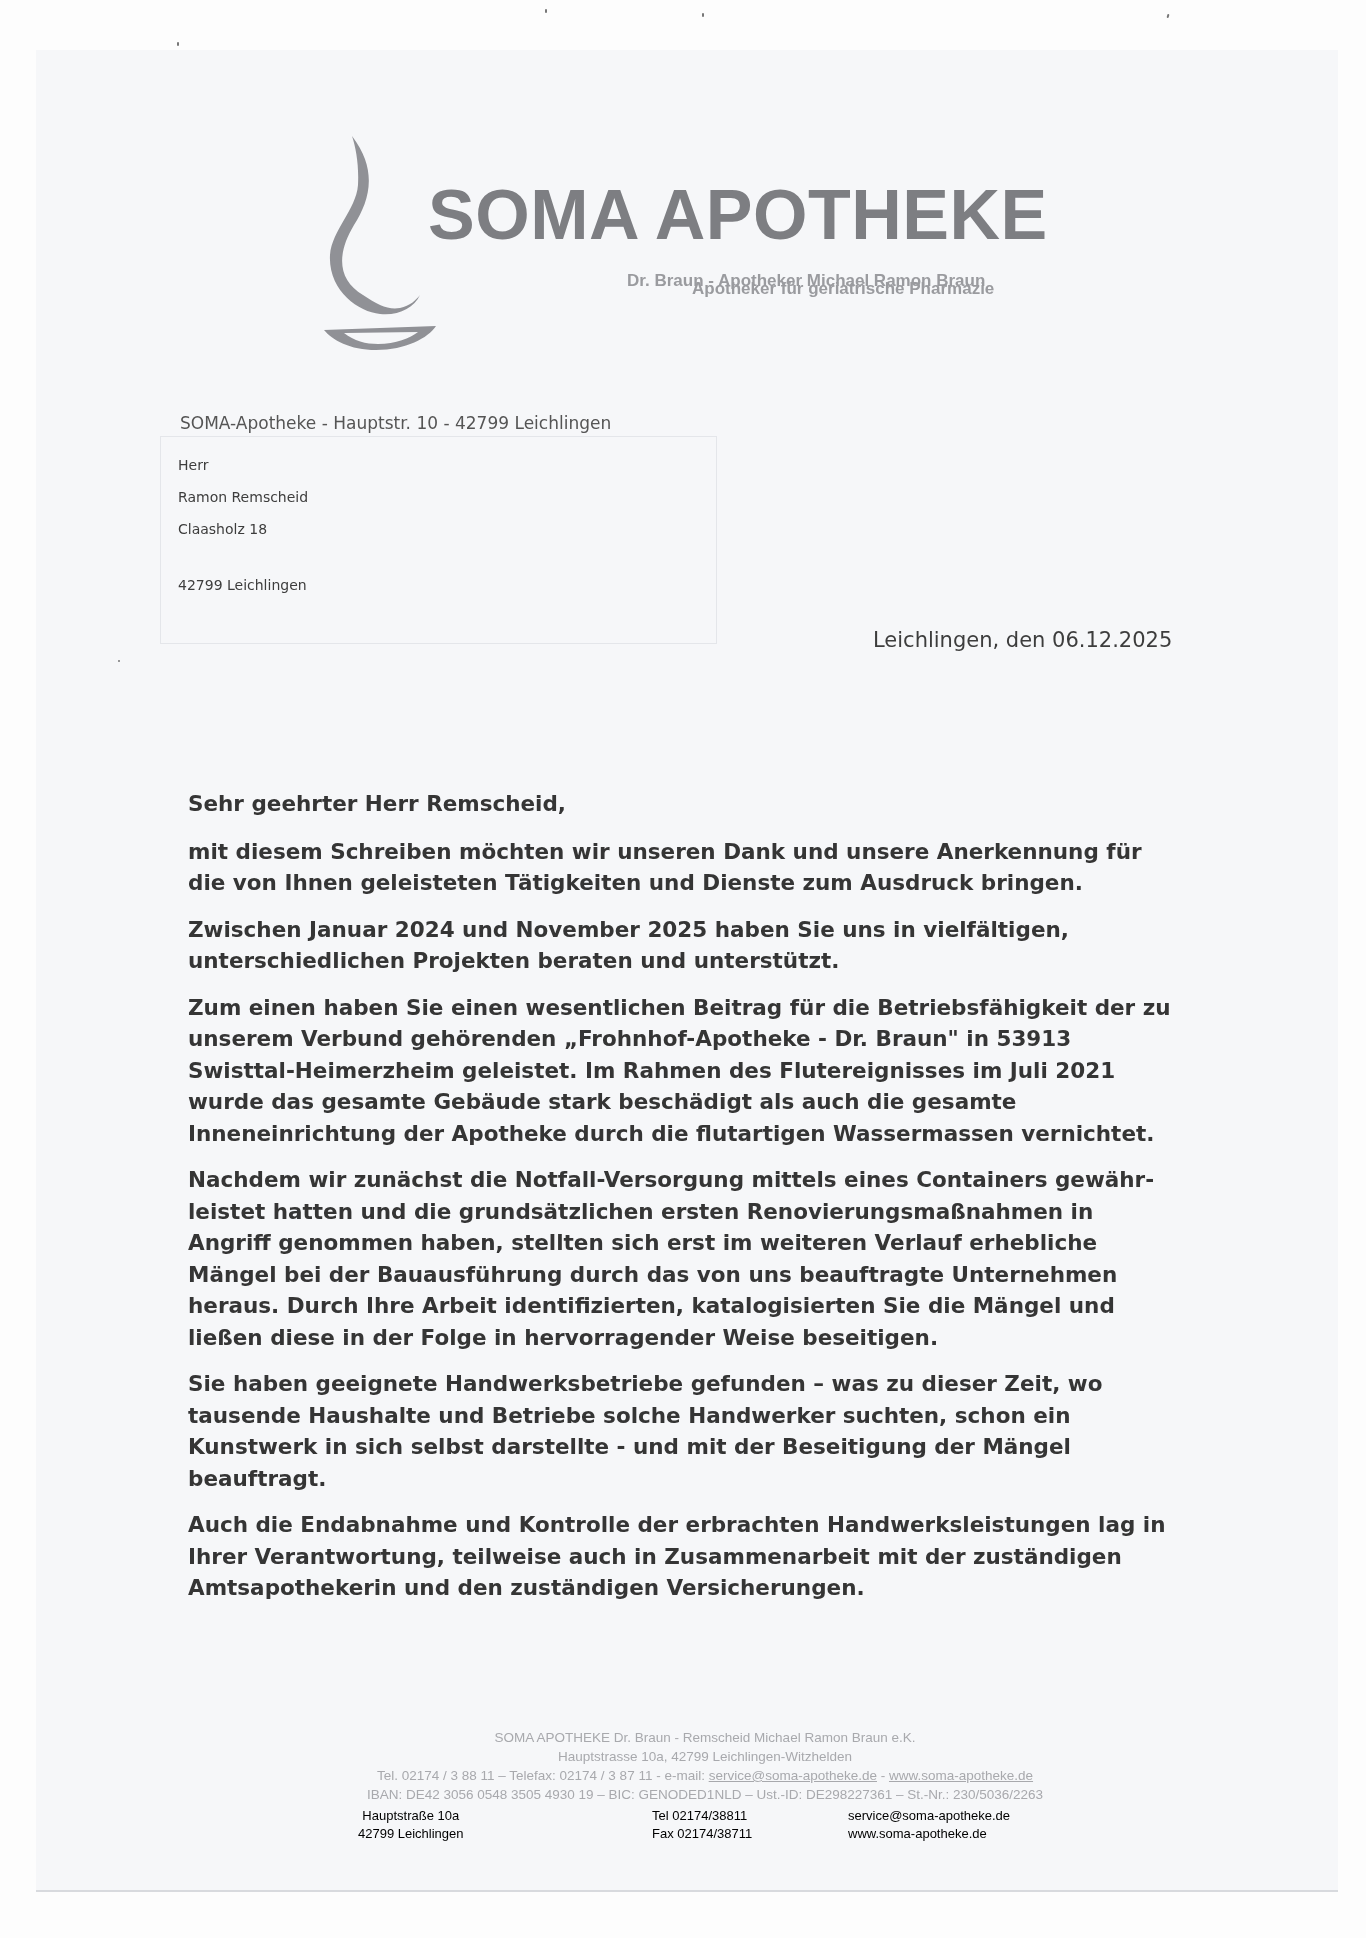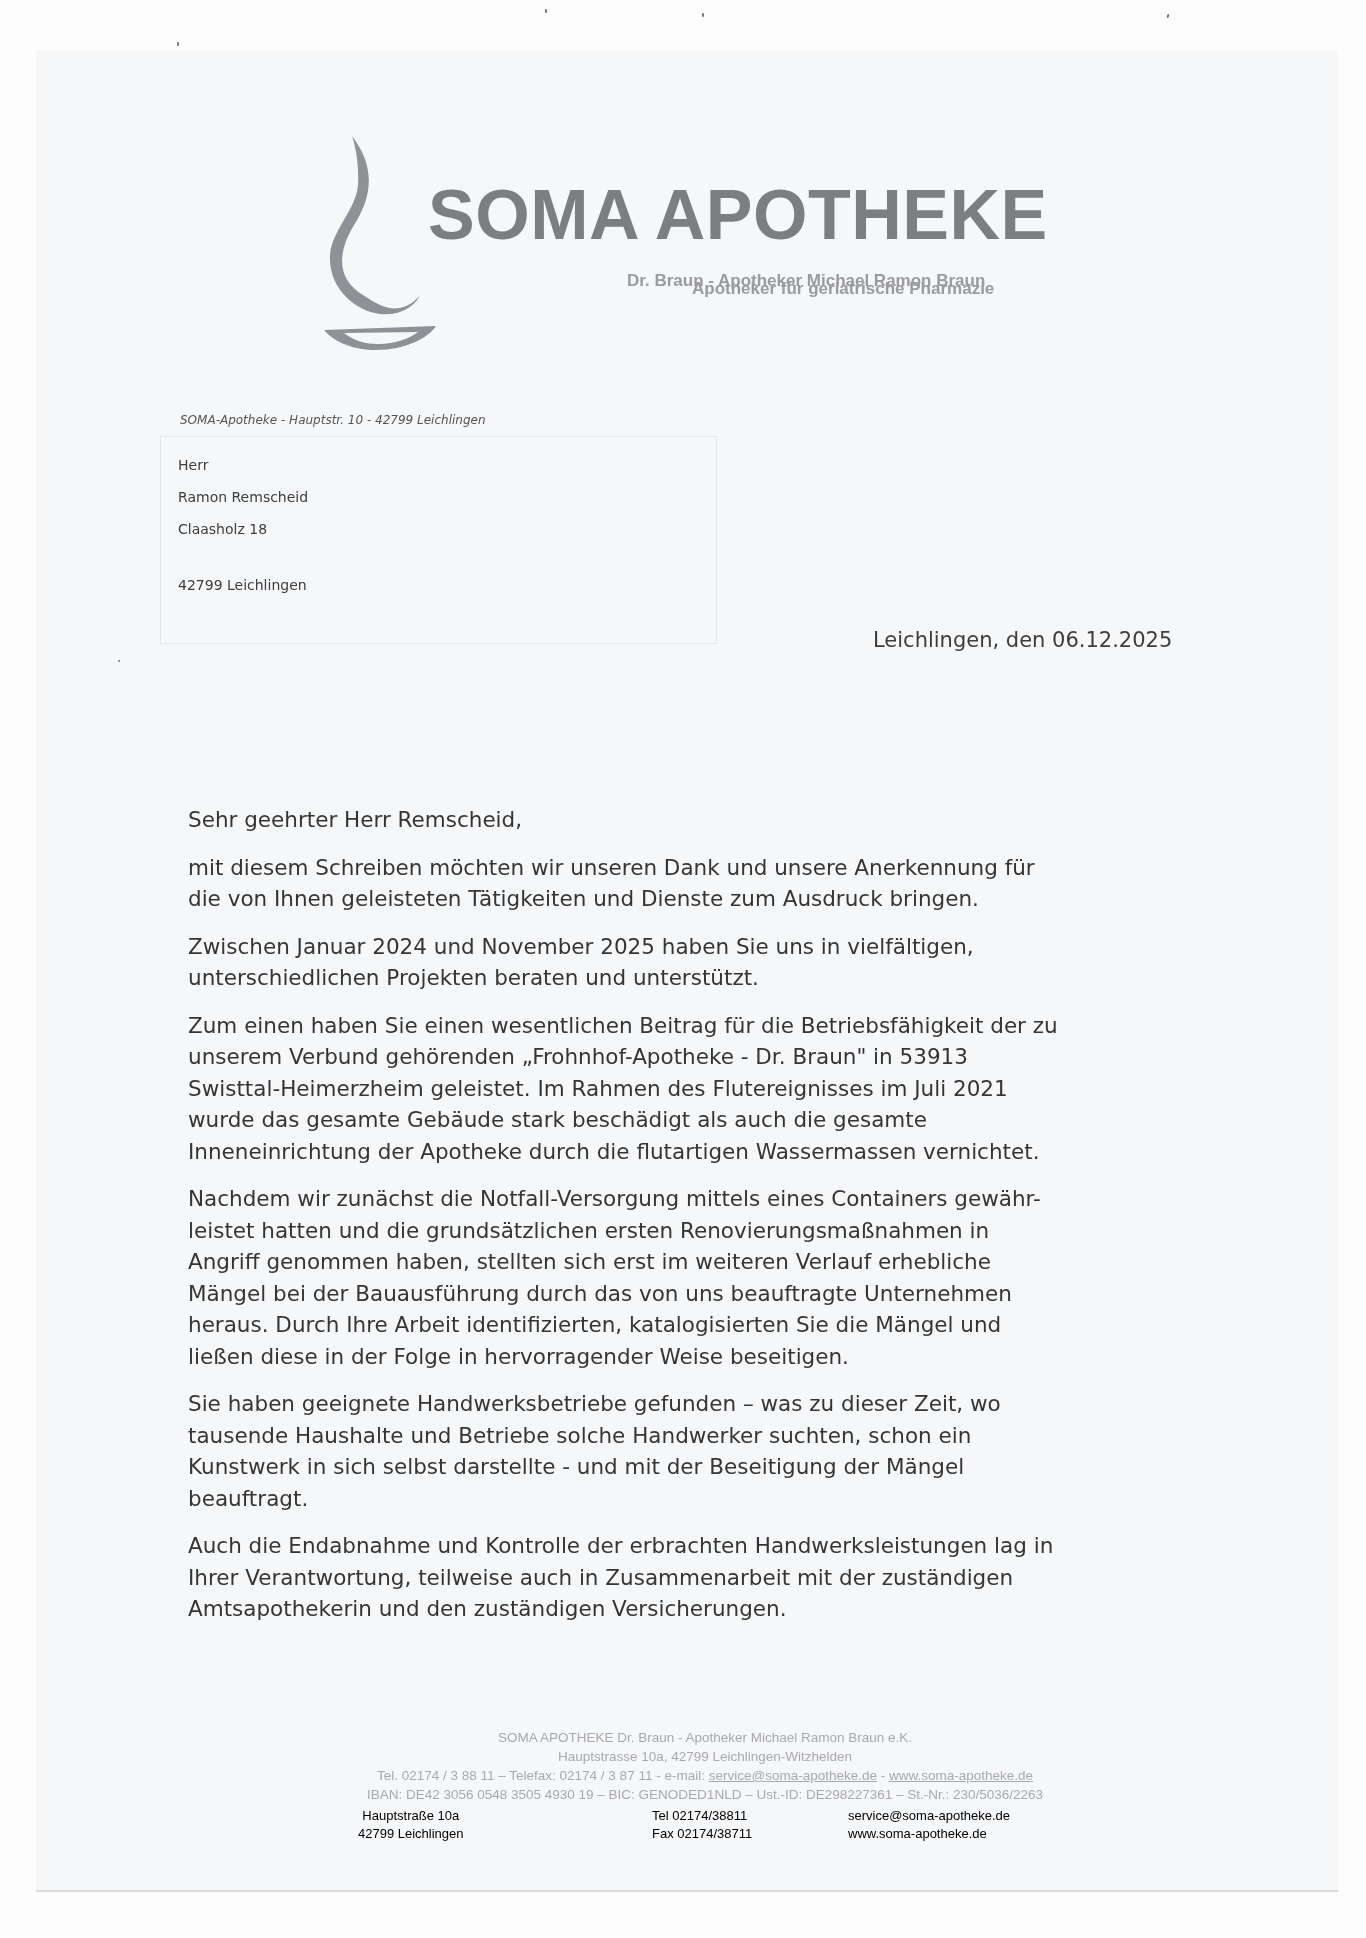--- a/index.html
+++ b/index.html
@@ -65,24 +65,23 @@
       line-height: 1;
     }
     .brand-sub1 { left: 627px; top: 272px; }
     .brand-sub2 { left: 692px; top: 280px; }
 
     
     .sender-line {
       position: absolute;
       left: 180px;
       top: 413px;
-      font-size: 12px;
+      font-size: 17px;
       color: #555;
       white-space: nowrap;
-      font-style: italic;
     }
     
     .address-box {
       position: absolute;
       left: 160px;
       top: 436px;
       width: 555px;
       height: 206px;
       border: 1px solid #e4e6ea;
     }
@@ -111,22 +110,23 @@
     .letter-body {
       position: absolute;
       left: 188px;
       top: 788px;
       width: 1090px;
       font-size: 21.5px;
       line-height: 31.5px;
       color: #353535;
     }
     .letter-body p {
-      margin: 16px 0 15px 0;
+      margin: 0 0 15px 0;
       white-space: pre-line;
+      font-weight: bold;
     }
     .salutation { margin-bottom: 16px !important; }
 
     
     .footer {
       position: absolute;
       left: 190px;
       top: 1728px;
       width: 1030px;
       text-align: center;
@@ -207,21 +207,21 @@
   <p>Sie haben geeignete Handwerksbetriebe gefunden – was zu dieser Zeit, wo
 tausende Haushalte und Betriebe solche Handwerker suchten, schon ein
 Kunstwerk in sich selbst darstellte - und mit der Beseitigung der Mängel
 beauftragt.</p>
   <p>Auch die Endabnahme und Kontrolle der erbrachten Handwerksleistungen lag in
 Ihrer Verantwortung, teilweise auch in Zusammenarbeit mit der zuständigen
 Amtsapothekerin und den zuständigen Versicherungen.</p>
 </div>
 
 <div class="footer">
-  <div>SOMA APOTHEKE Dr. Braun - Apotheker Michael Ramon Braun e.K.</div>
+  <div>SOMA APOTHEKE Dr. Braun - Remscheid Michael Ramon Braun e.K.</div>
   <div>Hauptstrasse 10a, 42799 Leichlingen-Witzhelden</div>
   <div><span>Tel. 02174  / 3 88 11 – Telefax: 02174 / 3 87 11 - e-mail: </span><a>service@soma-apotheke.de</a><span> - </span><a>www.soma-apotheke.de</a></div>
   <div>IBAN: DE42 3056 0548 3505 4930 19 – BIC: GENODED1NLD – Ust.-ID: DE298227361 – St.-Nr.: 230/5036/2263</div>
 </div>
 
 <div class="footer-ghost ghost-col1">
   <div>Hauptstraße 10a</div>
   <div>42799 Leichlingen</div>
 </div>
 <div class="footer-ghost ghost-col2">

